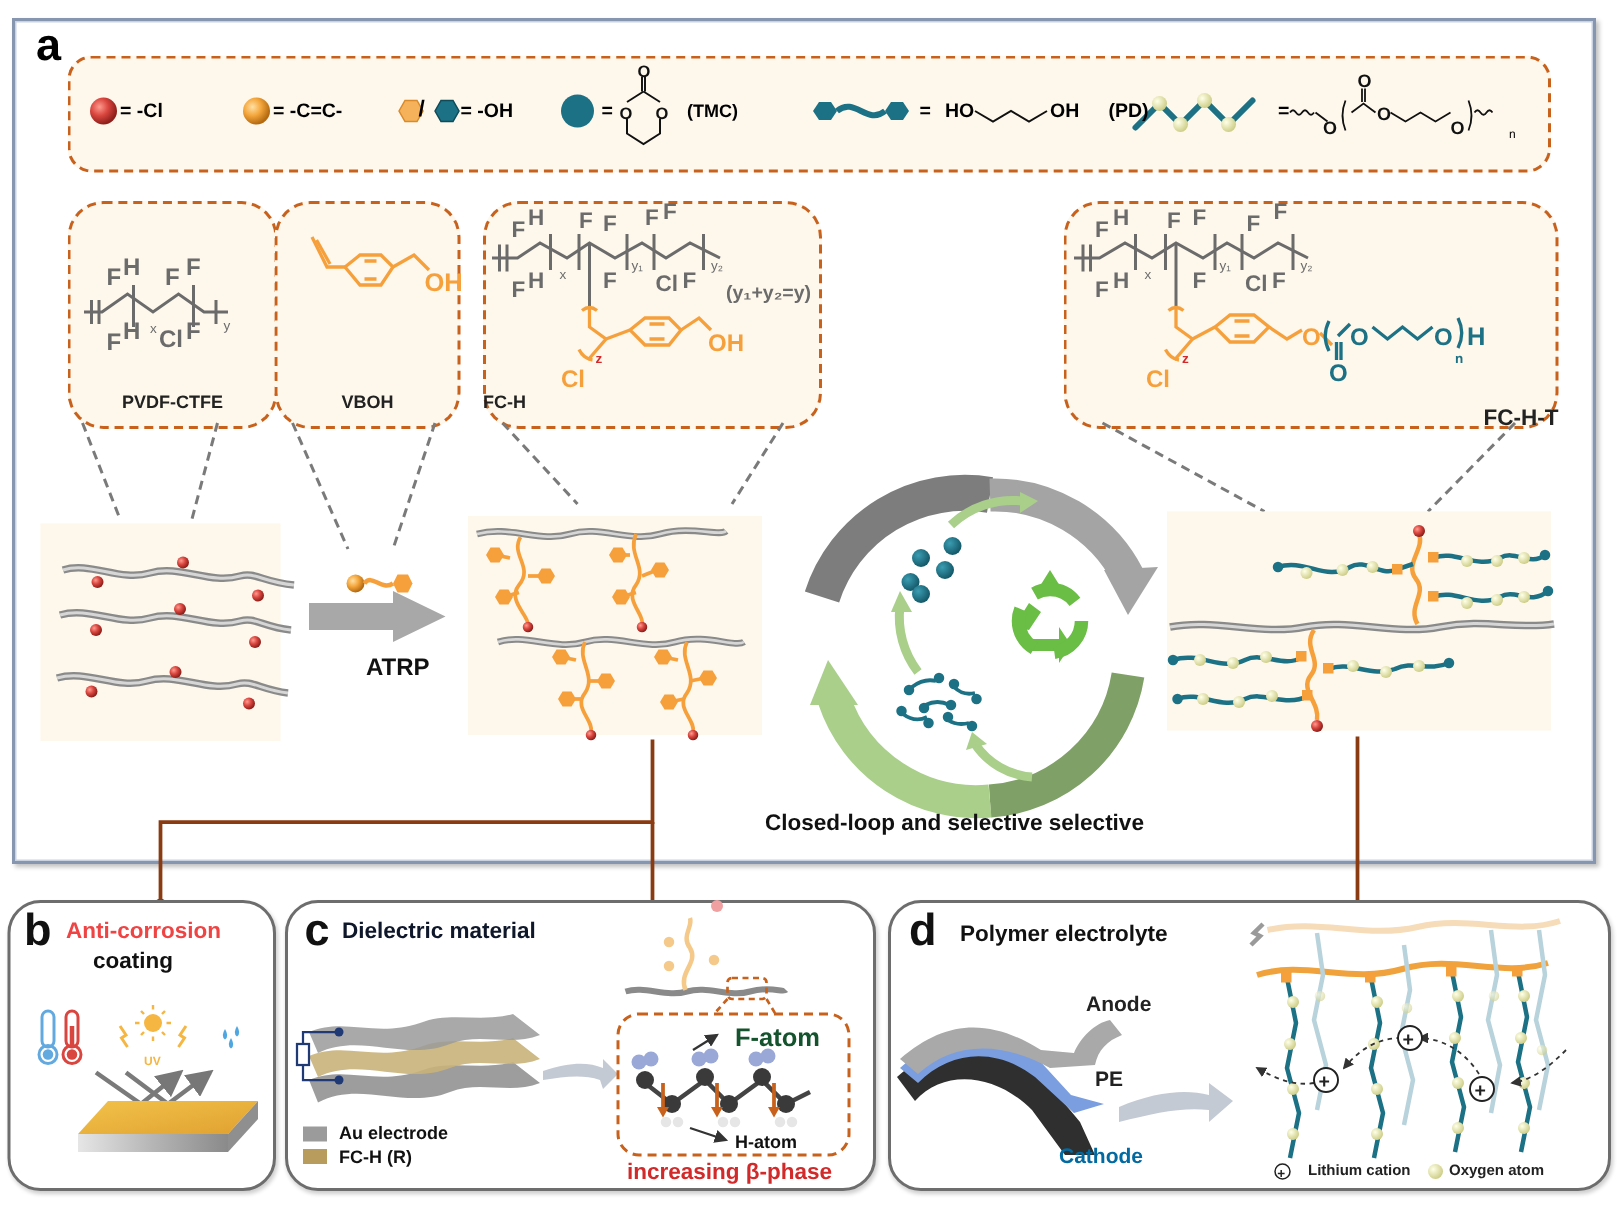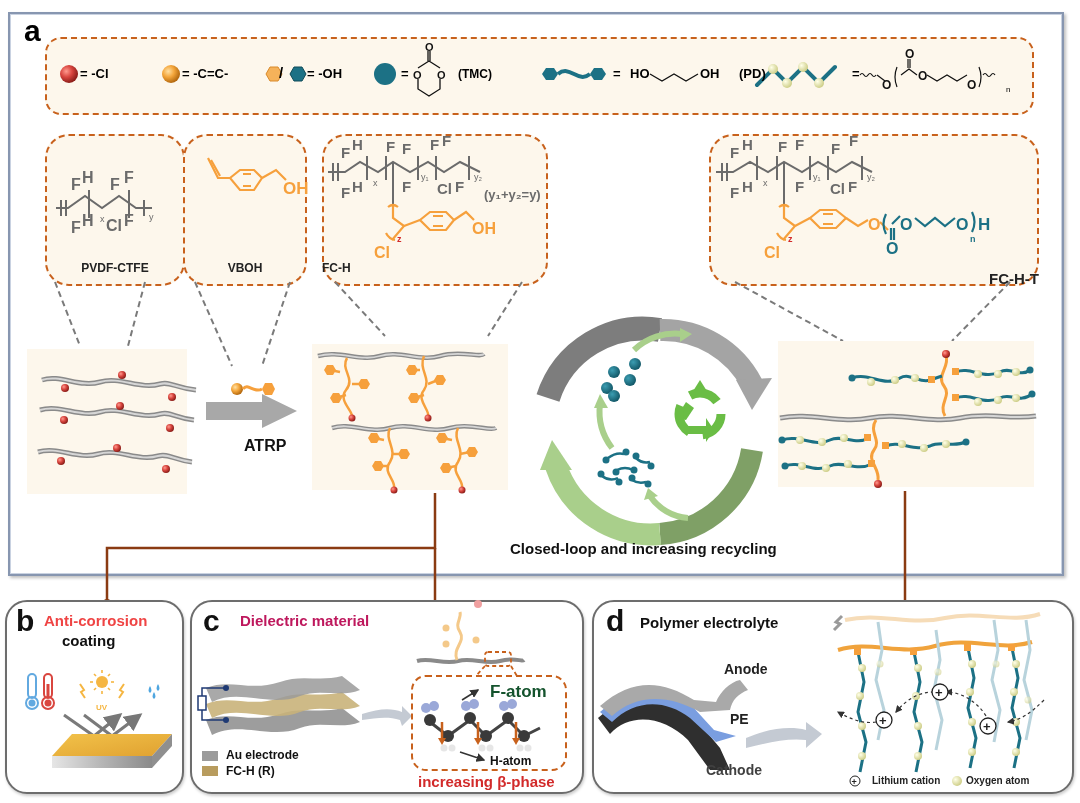--- a/index.html
+++ b/index.html
@@ -453,21 +453,21 @@
     <path d="M435,493 L435,548 L107,548 L107,603"></path>
     <path d="M435,548 L435,608"></path>
     <path d="M905,491 L905,610"></path>
   </g>
   <circle cx="107" cy="603" r="4" fill="#8a3b12"></circle>
   <circle cx="435" cy="608" r="4" fill="#8a3b12"></circle>
   <circle cx="905" cy="610" r="4" fill="#8a3b12"></circle>
 </svg>
 
 <div class="abs bold" style="left:244px;top:437px;font-size:16px;color:#111">ATRP</div>
-<div class="abs bold" style="left:510px;top:540px;font-size:15px;color:#111">Closed-loop and increasing recycling</div>
+<div class="abs bold" style="left:510px;top:540px;font-size:15px;color:#111">Closed-loop and selective selective</div>
 
 <div class="panel" style="left:5px;top:600px;width:175px;height:190px"></div>
 <div class="abs bold" style="left:16px;top:604px;font-size:30px;color:#111">b</div>
 <div class="abs bold" style="left:44px;top:612px;font-size:15px;color:#ef4444">Anti-corrosion</div>
 <div class="abs bold" style="left:62px;top:632px;font-size:15px;color:#111">coating</div>
 <svg class="abs" style="left:0;top:0" width="200" height="803">
   <g>
     <rect x="28" y="674" width="8" height="24" rx="4" fill="none" stroke="#62a9e0" stroke-width="2"></rect>
     <circle cx="32" cy="703" r="6" fill="none" stroke="#62a9e0" stroke-width="2"></circle>
     <circle cx="32" cy="703" r="3.5" fill="#62a9e0"></circle>
@@ -503,21 +503,21 @@
     <path d="M64,715 L94,736 L120,715" marker-end="url(#arrGray)"></path>
     <path d="M84,715 L112,736 L140,715" marker-end="url(#arrGray)"></path>
   </g>
   <polygon points="52,756 72,734 172,734 152,756" fill="url(#gGold)"></polygon>
   <polygon points="52,756 152,756 152,768 52,768" fill="url(#gSteel)"></polygon>
   <polygon points="152,756 172,734 172,746 152,768" fill="#8f8f8f"></polygon>
 </svg>
 
 <div class="panel" style="left:190px;top:600px;width:390px;height:190px"></div>
 <div class="abs bold" style="left:203px;top:604px;font-size:30px;color:#111">c</div>
-<div class="abs bold" style="left:240px;top:612px;font-size:15px;color:#be185d">Dielectric material</div>
+<div class="abs bold" style="left:228px;top:612px;font-size:15px;color:#0f172a">Dielectric material</div>
 <svg class="abs" style="left:0;top:0" width="600" height="803">
   <g>
     <path d="M212,735 C240,720 270,740 300,728 C320,720 340,730 360,722 L342,708 C320,714 300,706 280,714 C250,724 230,710 206,720 Z" fill="#8c8c8c" opacity="0.85"></path>
     <path d="M212,718 C240,704 270,724 300,712 C320,704 340,714 360,706 L342,692 C320,698 300,690 280,698 C250,708 230,694 206,704 Z" fill="#c9b27a" opacity="0.9"></path>
     <path d="M212,702 C240,688 270,708 300,696 C320,688 340,698 360,690 L342,676 C320,682 300,674 280,682 C250,692 230,678 206,688 Z" fill="#9a9a9a" opacity="0.85"></path>
   </g>
   <g stroke="#1f3a74" stroke-width="1.5" fill="none">
     <path d="M226,688 L202,688 L202,720 L226,720"></path>
     <rect x="198" y="696" width="8" height="14" fill="#fff"></rect>
   </g>
@@ -657,15 +657,15 @@
     </g>
   </g>
   <g>
     <circle cx="855" cy="781" r="5" fill="#fff" stroke="#222" stroke-width="1"></circle>
     <text x="851.5" y="785" font-size="9" font-weight="bold" fill="#222">+</text>
   </g>
   <circle cx="957" cy="781" r="5" fill="url(#gYel)"></circle>
 </svg>
 <div class="abs bold" style="left:724px;top:661px;font-size:14px;color:#222">Anode</div>
 <div class="abs bold" style="left:730px;top:711px;font-size:14px;color:#222">PE</div>
-<div class="abs bold" style="left:706px;top:762px;font-size:14px;color:#404040">Cathode</div>
+<div class="abs bold" style="left:706px;top:762px;font-size:14px;color:#0369a1">Cathode</div>
 <div class="abs bold" style="left:872px;top:775px;font-size:10px;color:#222">Lithium cation</div>
 <div class="abs bold" style="left:966px;top:775px;font-size:10px;color:#222">Oxygen atom</div>
 
 </body></html>

